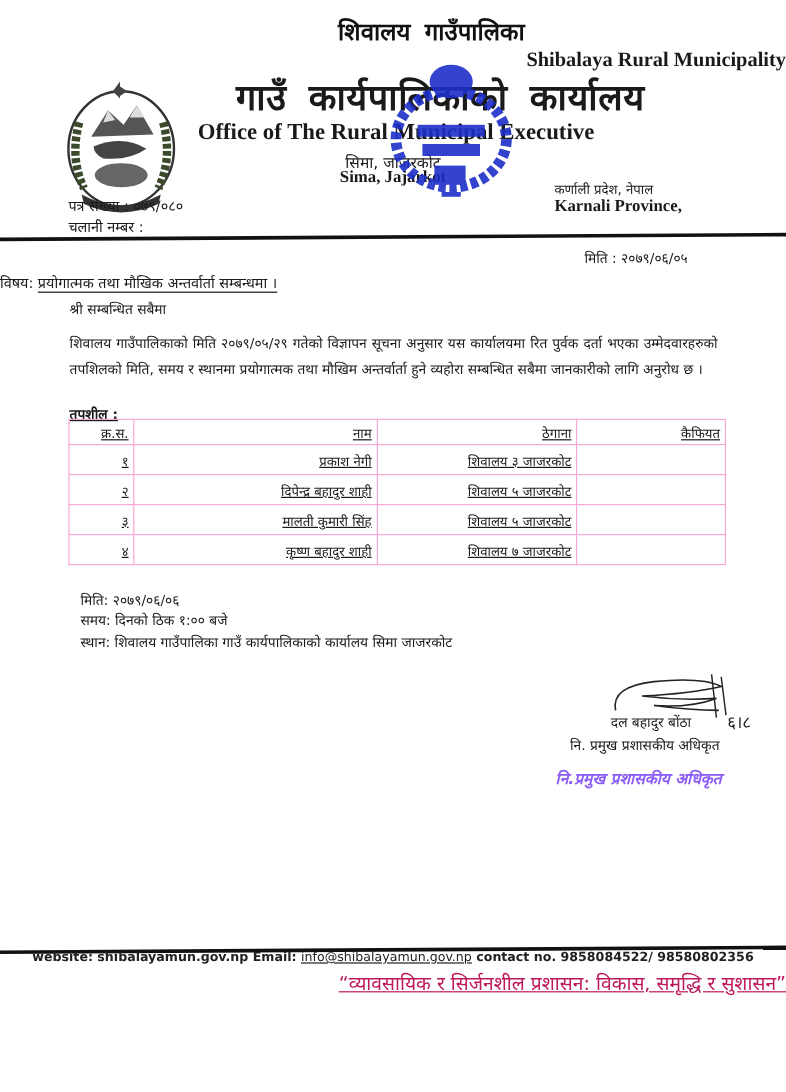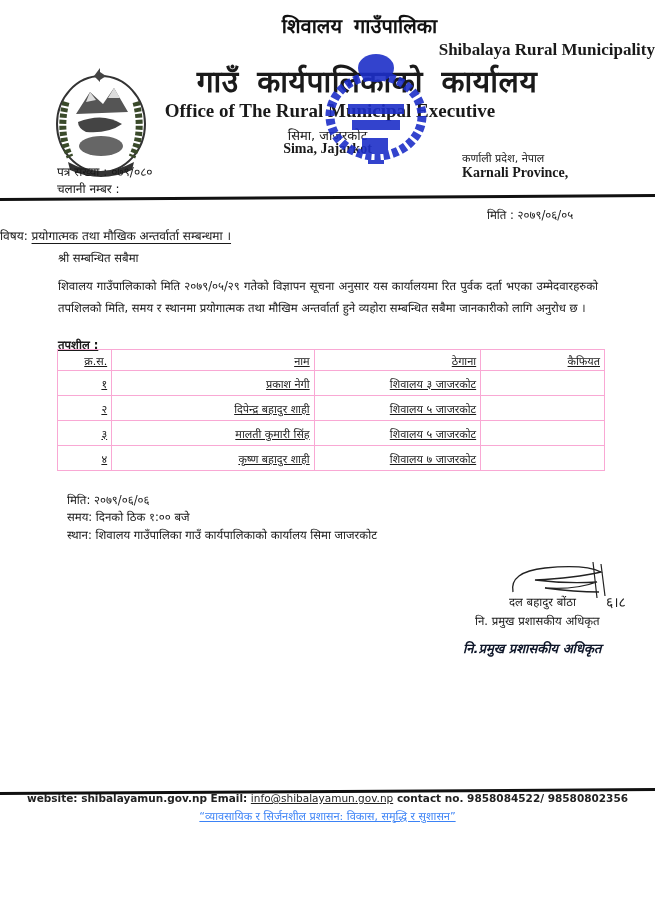--- a/index.html
+++ b/index.html
@@ -35,25 +35,25 @@
   #tbl th { height: 18px; }
   #tbl .c1 { width: 46px; } #tbl .c2 { width: 200px; } #tbl .c3 { width: 162px; } #tbl .c4 { width: 118px; }
   #tbl td { height: 22px; }
   #sched-date { left: 67px; top: 492px; }
   #sched-time { left: 67px; top: 509px; }
   #sched-place { left: 67px; top: 527px; }
   #signature { left: 505px; top: 558px; width: 110px; height: 44px; }
   #sig-date { left: 606px; top: 592px; font-size: 14px; font-family: "DejaVu Sans", sans-serif; }
   #signer-name { left: 509px; top: 594px; font-size: 11.5px; text-align: right; }
   #signer-title { left: 475px; top: 613px; font-size: 11.5px; }
-  #seal-title { left: 463px; top: 639px; font-size: 13px; font-weight: bold; color: #0f172a; font-family: "DejaVu Sans", sans-serif; font-style: italic; }
+  #seal-title { left: 463px; top: 639px; font-size: 13px; font-weight: bold; color: #8b5cf6; font-family: "DejaVu Sans", sans-serif; font-style: italic; }
   #rule-bottom { left: 0; top: 788px; width: 655px; height: 3px; background: #111; transform: rotate(-0.35deg); transform-origin: right; }
   #footer-contact { left: 0; width: 655px; top: 792px; text-align: center; font-size: 10.5px; font-weight: bold; font-family: "DejaVu Sans", sans-serif; color: #222; }
   #footer-contact .email { text-decoration: underline; font-weight: normal; text-align: center; }
-  #footer-motto { left: 0; width: 655px; top: 808px; text-align: center; font-size: 11px; font-family: "DejaVu Sans", sans-serif; text-decoration: underline; color: #3b82f6; }
+  #footer-motto { left: 0; width: 655px; top: 808px; text-align: right; font-size: 16px; font-family: "DejaVu Sans", sans-serif; text-decoration: underline; color: #be185d; }
 </style>
 </head>
 <body>
 
 <svg id="logo" class="abs" viewBox="0 0 106 120">
   <ellipse cx="53" cy="62" rx="44" ry="48" fill="none" stroke="#333" stroke-width="2"></ellipse>
   <path d="M18 40 Q10 70 22 95" stroke="#3a4a2a" stroke-width="7" fill="none" stroke-dasharray="4 2"></path>
   <path d="M88 40 Q96 70 84 95" stroke="#3a4a2a" stroke-width="7" fill="none" stroke-dasharray="4 2"></path>
   <path d="M28 52 L42 30 L55 42 L66 26 L80 50 Z" fill="#555"></path>
   <path d="M42 30 L48 38 L38 40 Z M66 26 L72 36 L60 36 Z" fill="#ddd"></path>

